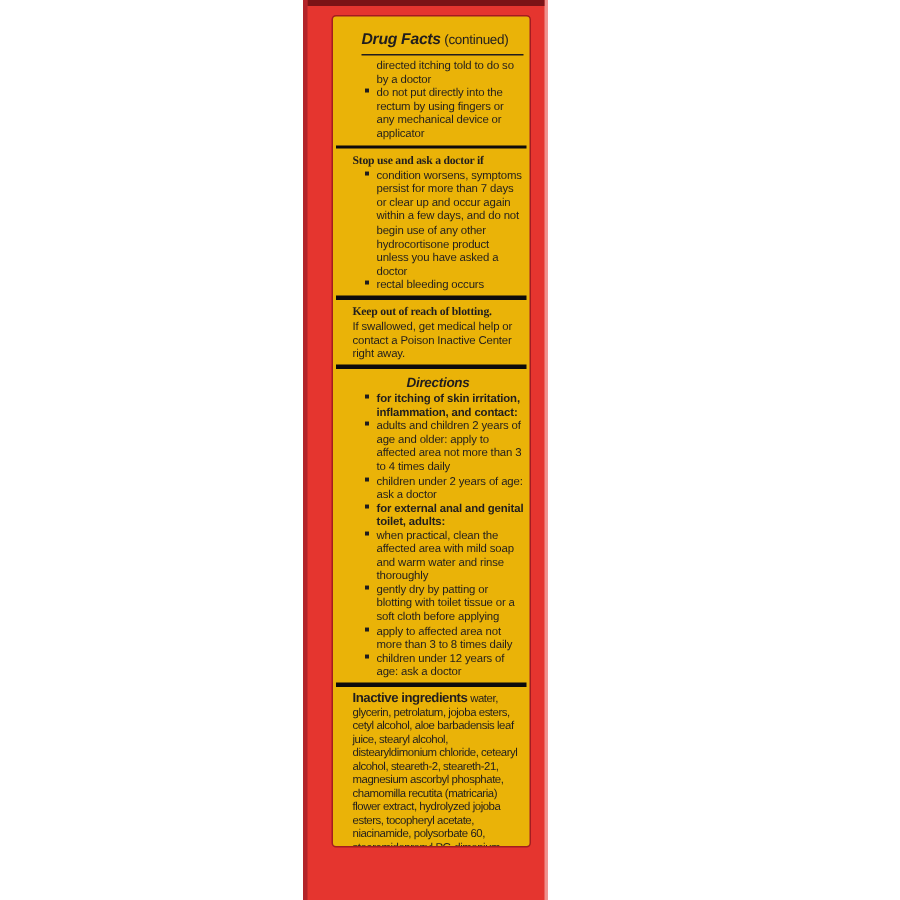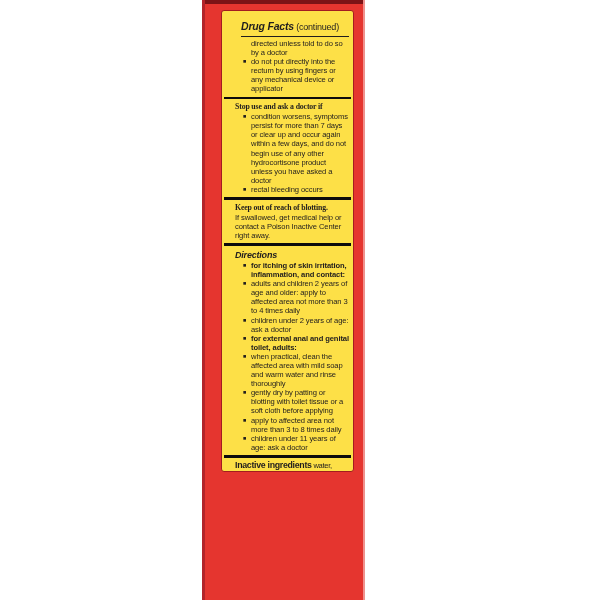--- a/index.html
+++ b/index.html
@@ -17,62 +17,62 @@
     border-left: 3px solid #b3242a;
     border-right: 2px solid #f0918d;
     box-sizing: border-box;
   }
   .box-top-edge {
     position: absolute; left: 0; top: 0; width: 100%; height: 4px;
     background: #7c1316;
   }
   .panel {
     position: absolute;
-    left: 16px; top: 10px; width: 133px; height: 462px;
-    background: #fde047;
+    left: 16px; top: 10px; width: 133px; height: 555px;
+    background: #eab308;
     border: 1.5px solid #a31c20;
     border-radius: 3px;
     box-sizing: border-box;
     color: #201d1e;
     overflow: hidden;
     padding: 3px 0 2px 0;
   }
   .pad { padding-left: 13px; padding-right: 4px; }
   .df-header { margin: 2px 4px 2px 19px; border-bottom: 1.2px solid #201d1e; padding-bottom: 2px; }
   .dfh-title { font-style: italic; font-weight: bold; font-size: 10.5px; letter-spacing: -0.2px; }
   .dfh-cont  { font-size: 9px; letter-spacing: -0.2px; }
   .body-text { font-size: 7.6px; line-height: 9.1px; letter-spacing: -0.1px; }
   .carryover { margin-left: 16px; }
   .li { display: flex; margin-left: 8px; }
   .li .bullet { flex: 0 0 8px; font-size: 5.5px; line-height: 9.1px; }
   .li .li-text { flex: 1 1 auto; }
   .li.bold .li-text, .li.bold .bullet { font-weight: bold; }
   .sec-heading { font-weight: bold; font-size: 7.8px; line-height: 10px; letter-spacing: -0.15px; font-family: Liberation Serif, serif; }
   .divider { height: 2.6px; background: #0d0b0c; margin: 3px 2px 3px 2px; }
-  .dir-heading { font-weight: bold; font-style: italic; font-size: 9px; line-height: 12px; letter-spacing: -0.2px; }
+  .dir-heading { font-weight: bold; font-style: italic; font-size: 9px; line-height: 12px; letter-spacing: -0.2px; text-align: center; }
   .inactive-p { font-size: 7.6px; line-height: 9.0px; letter-spacing: -0.3px; }
   .inactive-h { font-weight: bold; font-size: 8.8px; letter-spacing: -0.3px; text-align: center; }
   .keep-body { margin-top: 0.5px; }
   .sec { margin-bottom: 2px; }
 </style>
 </head>
 <body>
 
 <div class="stage">
   <div class="box">
     <div class="box-top-edge"></div>
 
     <div class="panel">
 
       <div class="df-header">
         <span class="dfh-title">Drug Facts</span><span class="dfh-cont"> (continued)</span>
       </div>
 
       <div class="sec pad body-text">
-        <div class="carryover">directed unless told to do so by a doctor</div>
+        <div class="carryover">directed itching told to do so by a doctor</div>
         <div class="li">
           <span class="bullet">■</span>
           <span class="li-text">do not put directly into the rectum by using fingers or any mechanical device or applicator</span>
         </div>
       </div>
 
       <div class="divider"></div>
 
       <div class="sec pad body-text">
         <div class="sec-heading">Stop use and ask a doctor if</div>
@@ -120,21 +120,21 @@
         <div class="li">
           <span class="bullet">■</span>
           <span class="li-text">gently dry by patting or blotting with toilet tissue or a soft cloth before applying</span>
         </div>
         <div class="li">
           <span class="bullet">■</span>
           <span class="li-text">apply to affected area not more than 3 to 8 times daily</span>
         </div>
         <div class="li">
           <span class="bullet">■</span>
-          <span class="li-text">children under 11 years of age: ask a doctor</span>
+          <span class="li-text">children under 12 years of age: ask a doctor</span>
         </div>
       </div>
 
       <div class="divider"></div>
 
       <div class="sec pad inactive-p">
         <span class="inactive-h">Inactive ingredients</span><span> water, glycerin, petrolatum, jojoba esters, cetyl alcohol, aloe barbadensis leaf juice, stearyl alcohol, distearyldimonium chloride, cetearyl alcohol, steareth-2, steareth-21, magnesium ascorbyl phosphate, chamomilla recutita (matricaria) flower extract, hydrolyzed jojoba esters, tocopheryl acetate, niacinamide, polysorbate 60, stearamidopropyl PG-dimonium chloride phosphate, dimethicone, glyceryl stearate, hydroxyacetophenone, methyl gluceth-20, menthyl lactate, propylene glycol, ethylhexylglycerin, PPG-12/SMDI copolymer, disodium EDTA, beta-glucan</span>
       </div>
 
     </div>

